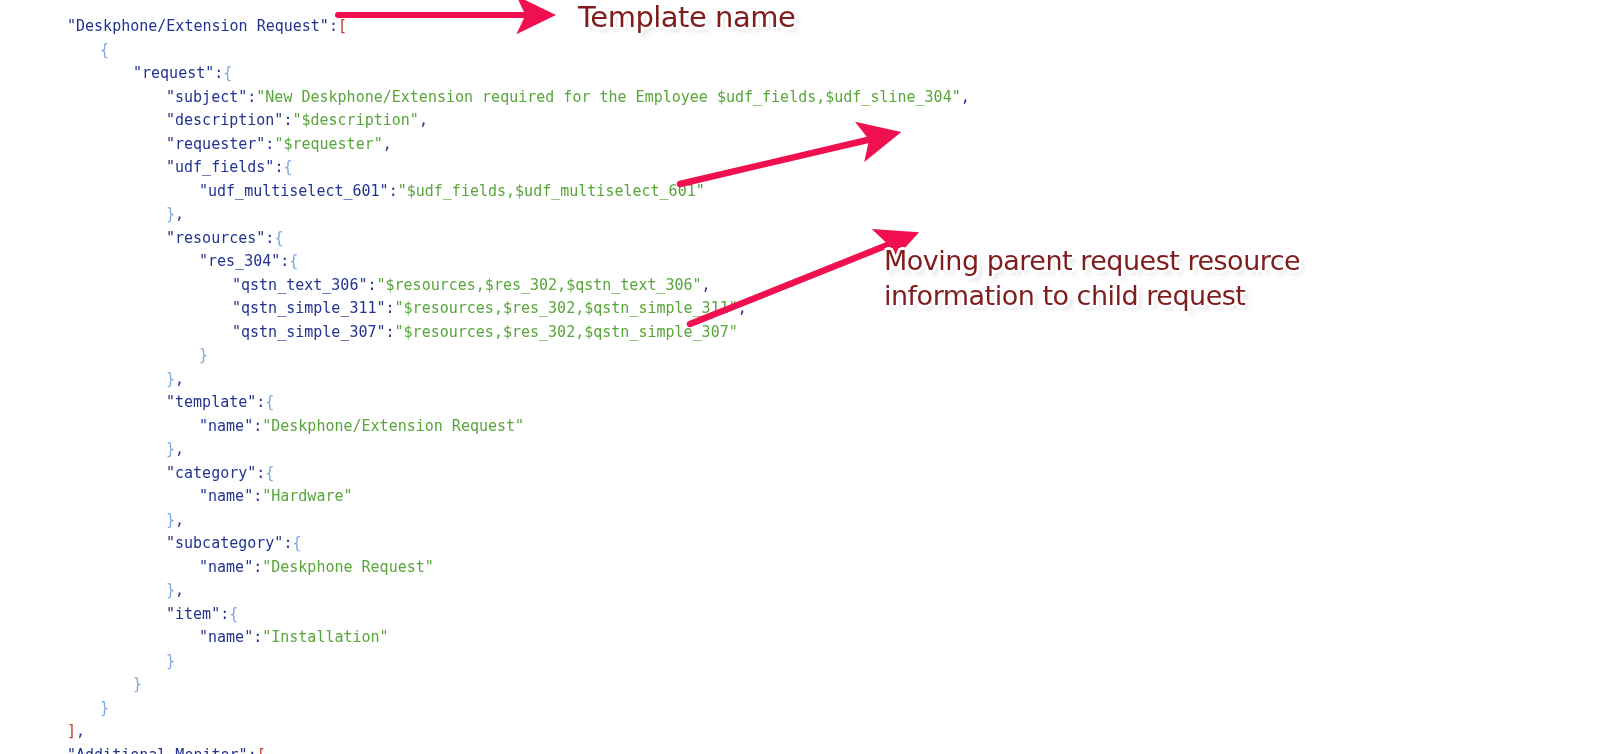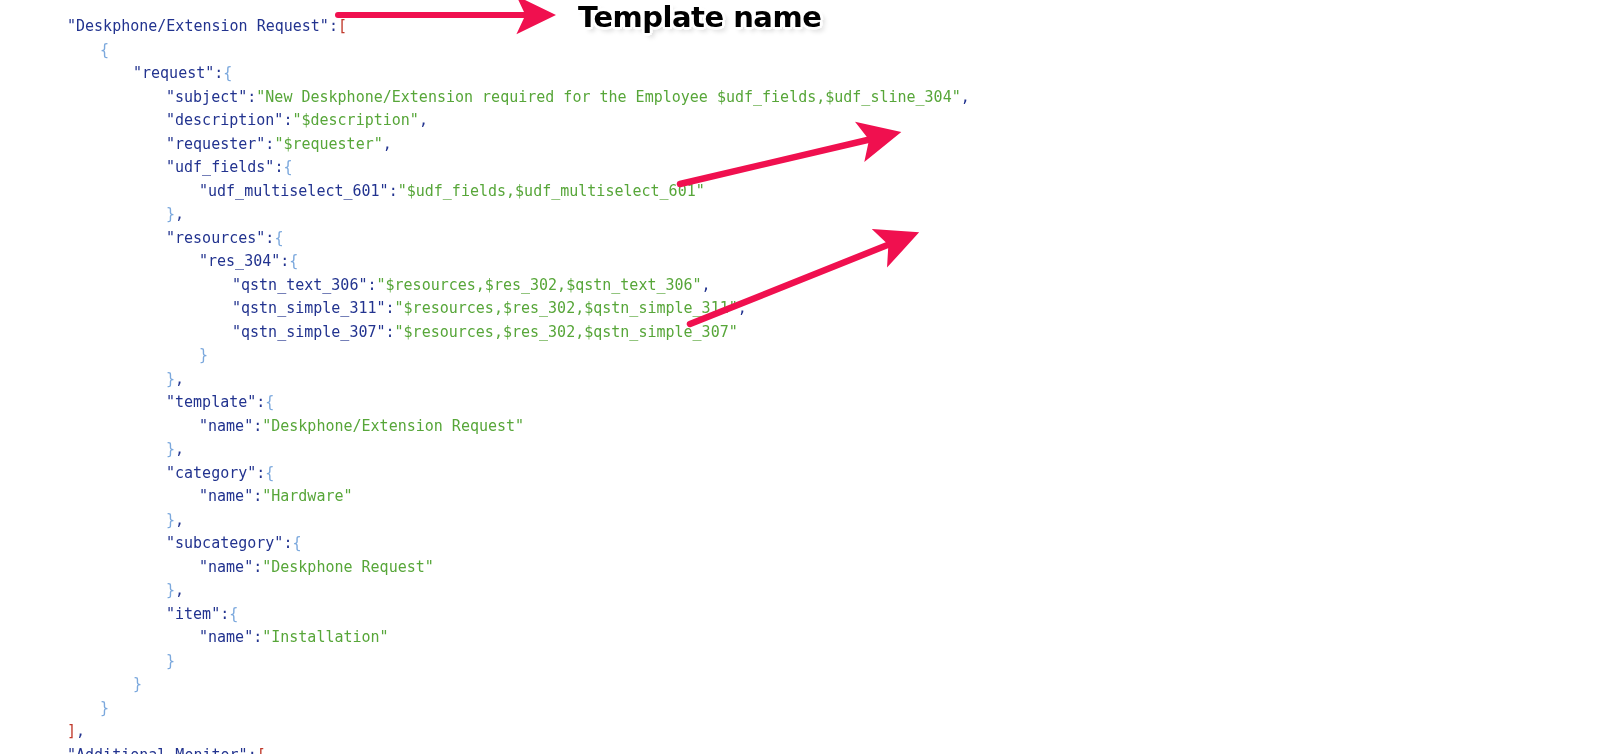--- a/index.html
+++ b/index.html
@@ -36,22 +36,22 @@
   .v   { color: #57a639; }   
   .p   { color: #22338f; }   
   .br  { color: #7ba8dd; }   
   .sq  { color: #c0392b; }   
   .cm  { color: #22338f; }   
 
   
   .anno {
     position: absolute;
     font-family: "DejaVu Sans", sans-serif;
-    font-weight: bold;
-    color: #000000;
+    font-weight: normal;
+    color: #7f1d1d;
     -webkit-text-stroke: 0px;
     text-shadow:
       -2px -2px 0 #fff,  2px -2px 0 #fff,
       -2px  2px 0 #fff,  2px  2px 0 #fff,
       -3px  0   0 #fff,  3px  0   0 #fff,
        0   -3px 0 #fff,  0    3px 0 #fff,
        4px  4px 5px rgba(0,0,0,0.18);
     letter-spacing: -0.5px;
   }
   #anno-template {
@@ -115,14 +115,15 @@
       <marker id="ah3" markerWidth="7" markerHeight="7" refX="2.6" refY="3.2" orient="auto">
         <path d="M0,0 L6.6,3.2 L0,6.4 L1.5,3.2 Z" fill="#f0104f"></path>
       </marker>
     </defs>
     <line x1="8" y1="98" x2="213" y2="16" stroke="#f0104f" stroke-width="6.5" stroke-linecap="round" marker-end="url(#ah3)"></line>
   </svg>
 
   <div class="anno" id="anno-template">Template name</div>
 
 
+  <div class="anno" id="anno-resource">Moving parent request resource information to child request</div>
 
 </div>
 
 </body></html>

